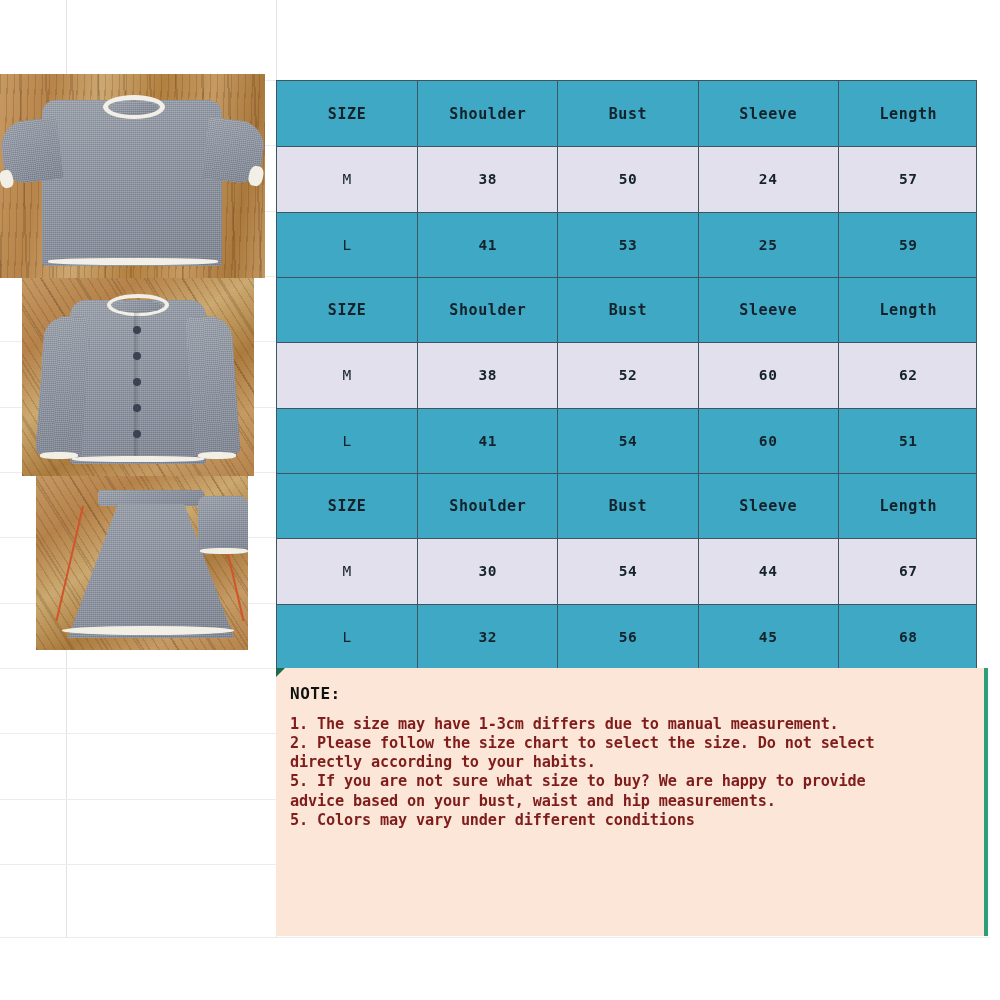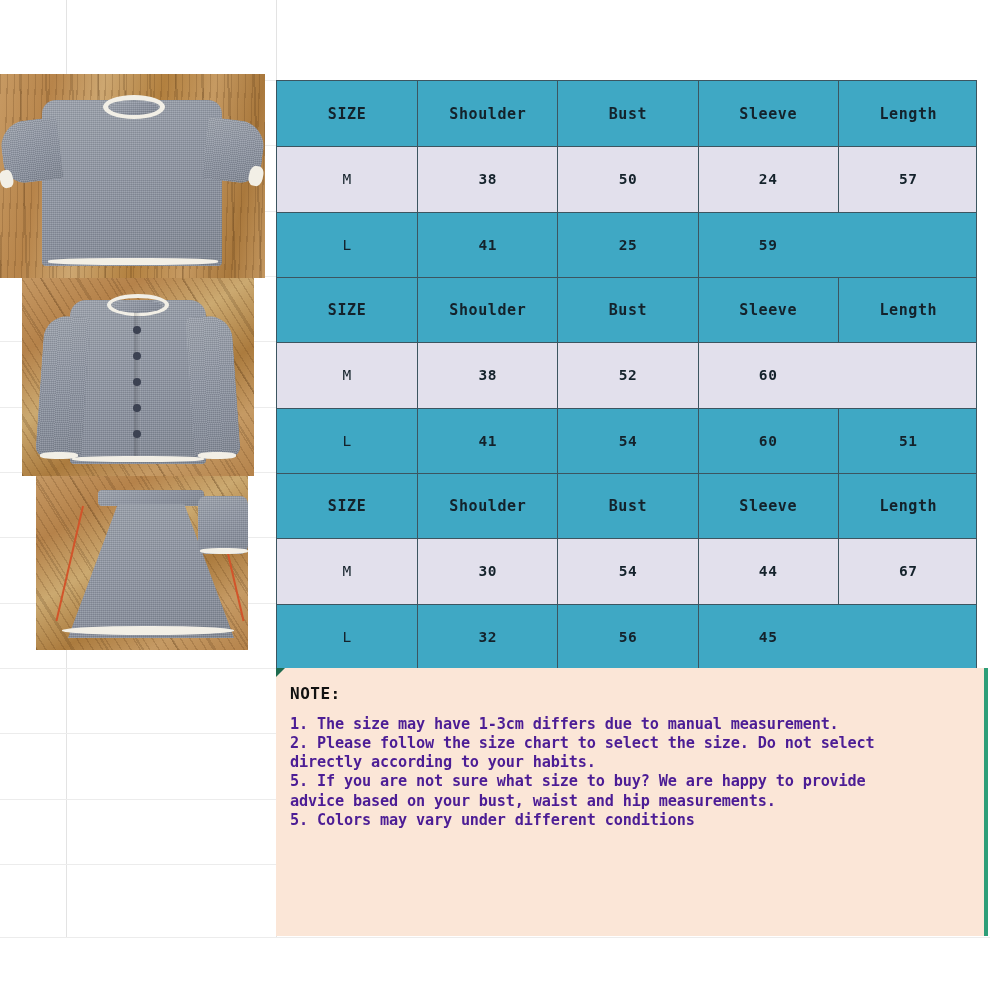--- a/index.html
+++ b/index.html
@@ -58,21 +58,21 @@
   .scell + .scell{border-left:1px solid #3c5560;font-weight:bold;}
   .srow.hdr .scell{font-weight:bold;font-size:15px;}
 
   
   #note{position:absolute;left:276px;top:668px;width:712px;height:268px;
     background:#fbe6d7;box-sizing:border-box;border-right:4px solid #2e9e78;
     padding:16px 10px 16px 14px;}
   #note-corner{position:absolute;left:0;top:0;width:0;height:0;
     border-left:9px solid #1d6b4e;border-bottom:9px solid transparent;}
   #note-title{font-weight:bold;font-size:16px;color:#111;letter-spacing:.5px;margin-bottom:12px;}
-  .note-line{font-size:15.2px;color:#4c1d95;line-height:1.26;letter-spacing:-.15px;white-space:pre-wrap;font-weight:bold;}
+  .note-line{font-size:15.2px;color:#7f1d1d;line-height:1.26;letter-spacing:-.15px;white-space:pre-wrap;font-weight:bold;}
 </style>
 </head>
 <body>
 
 <div id="canvas">
 
   <div>
     <div class="gridline-v" style="left:66px;top:0;height:938px;"></div>
     <div class="gridline-v" style="left:276px;top:0;height:80px;"></div>
     <div class="gridline-v" style="left:276px;top:936px;height:2px;"></div>
@@ -150,35 +150,37 @@
       <div class="srow lav">
         <div class="scell">M</div>
         <div class="scell">38</div>
         <div class="scell">50</div>
         <div class="scell">24</div>
         <div class="scell">57</div>
       </div>
       <div class="srow teal">
         <div class="scell">L</div>
         <div class="scell">41</div>
+        <div class="scell">53</div>
         <div class="scell">25</div>
         <div class="scell">59</div>
       </div>
       <div class="srow teal hdr">
         <div class="scell">SIZE</div>
         <div class="scell">Shoulder</div>
         <div class="scell">Bust</div>
         <div class="scell">Sleeve</div>
         <div class="scell">Length</div>
       </div>
       <div class="srow lav">
         <div class="scell">M</div>
         <div class="scell">38</div>
         <div class="scell">52</div>
         <div class="scell">60</div>
+        <div class="scell">62</div>
       </div>
       <div class="srow teal">
         <div class="scell">L</div>
         <div class="scell">41</div>
         <div class="scell">54</div>
         <div class="scell">60</div>
         <div class="scell">51</div>
       </div>
       <div class="srow teal hdr">
         <div class="scell">SIZE</div>
@@ -192,20 +194,21 @@
         <div class="scell">30</div>
         <div class="scell">54</div>
         <div class="scell">44</div>
         <div class="scell">67</div>
       </div>
       <div class="srow teal">
         <div class="scell">L</div>
         <div class="scell">32</div>
         <div class="scell">56</div>
         <div class="scell">45</div>
+        <div class="scell">68</div>
       </div>
     </div>
 
   <div id="note">
     <div id="note-corner"></div>
     <div id="note-title">NOTE:</div>
     <div id="note-lines">
         <div class="note-line">1. The size may have 1-3cm differs due to manual measurement.</div>
         <div class="note-line">2. Please follow the size chart to select the size. Do not select
 directly according to your habits.</div>

